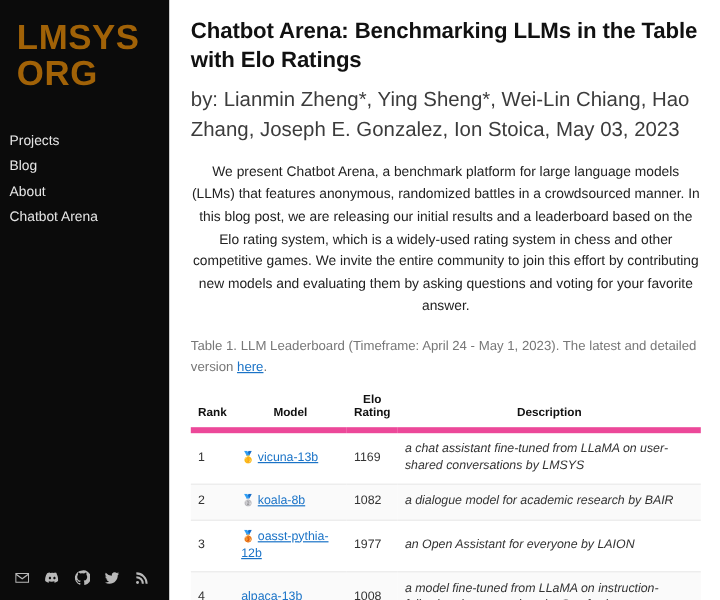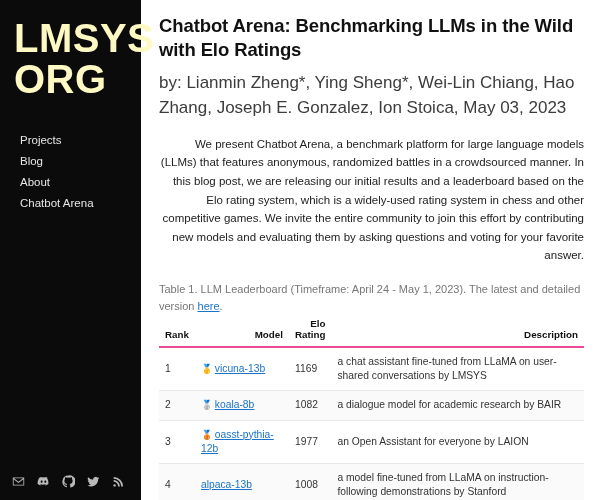--- a/index.html
+++ b/index.html
@@ -17,31 +17,31 @@
   
   .sidebar {
     width: 141px;
     min-width: 141px;
     background: #0b0b0b;
     color: #ffffff;
     position: relative;
     padding: 14px 0 0 0;
   }
   .brand {
-    font-size: 40px;
+    font-size: 29px;
     font-weight: bold;
     line-height: 1.02;
     letter-spacing: 0.5px;
     padding: 4px 0 0 14px;
-    color: #fef9c3;
+    color: #a16207;
   }
   .brand .l2 { display: block; }
   .nav {
     margin-top: 30px;
-    padding-left: 20px;
+    padding-left: 8px;
   }
   .nav a {
     display: block;
     color: #e6e6e6;
     font-size: 11.5px;
     text-decoration: none;
     padding: 4.5px 0;
   }
   .social {
     position: absolute;
@@ -77,56 +77,56 @@
     font-size: 17px;
     color: #3c3c3c;
     line-height: 1.45;
     margin: 0 0 14px 0;
   }
   .lead {
     font-size: 11.5px;
     color: #222222;
     line-height: 1.62;
     margin: 0 0 16px 0;
-    text-align: right;
+    text-align: center;
   }
   .caption {
     font-size: 11px;
     color: #777777;
     line-height: 1.5;
-    margin: 0 0 0 0;
+    margin: 0 0 10px 0;
   }
   .caption a { color: #1a73c7; text-decoration: underline; }
 
   table.leaderboard {
     width: 100%;
     border-collapse: collapse;
     font-size: 10.3px;
   }
   table.leaderboard thead th {
-    text-align: right;
+    text-align: center;
     font-weight: bold;
     color: #111111;
     font-size: 9.8px;
     padding: 4px 6px 6px 6px;
-    border-bottom: 2px solid #ec4899;
+    border-bottom: 5px solid #ec4899;
     vertical-align: bottom;
   }
   table.leaderboard tbody td {
     padding: 7px 6px;
     color: #333333;
     border-bottom: 1px solid #e9e9e9;
     vertical-align: middle;
     line-height: 1.38;
   }
   tbody tr:nth-child(even) { background: #fafafa; }
   td.c-rank { width: 30px; color: #444; }
   td.c-model { width: 94px; }
   td.c-elo { width: 38px; color: #333; }
-  td.c-desc { color: #333; }
+  td.c-desc { color: #333; font-style: italic; }
   td.c-model a {
     color: #1a73c7;
     text-decoration: underline;
     text-underline-offset: 1px;
     margin-top: 16px;
   }
   .medal { margin-right: 2px; font-size: 9.5px; }
 </style>
 </head>
 <body>
@@ -170,21 +170,21 @@
       <span class="ic">
         <svg viewBox="0 0 16 16" width="13" height="13" fill="#d8d8d8">
             <circle cx="3.2" cy="12.8" r="1.5"></circle>
             <path d="M2 6.3v2.1a5.6 5.6 0 0 1 5.6 5.6h2.1A7.7 7.7 0 0 0 2 6.3zm0-3.9v2.1A9.5 9.5 0 0 1 11.5 14h2.1A11.6 11.6 0 0 0 2 2.4z"></path>
           </svg>
       </span>
     </div>
   </aside>
 
   <main class="content">
-    <h1 class="title">Chatbot Arena: Benchmarking LLMs in the Wild with Elo Ratings</h1>
+    <h1 class="title">Chatbot Arena: Benchmarking LLMs in the Table with Elo Ratings</h1>
     <div class="byline">by: Lianmin Zheng*, Ying Sheng*, Wei-Lin Chiang, Hao Zhang, Joseph E. Gonzalez, Ion Stoica, May 03, 2023</div>
     <p class="lead">We present Chatbot Arena, a benchmark platform for large language models (LLMs) that features anonymous, randomized battles in a crowdsourced manner. In this blog post, we are releasing our initial results and a leaderboard based on the Elo rating system, which is a widely-used rating system in chess and other competitive games. We invite the entire community to join this effort by contributing new models and evaluating them by asking questions and voting for your favorite answer.</p>
 
     <div class="caption">
       <span>Table 1. LLM Leaderboard (Timeframe: April 24 - May 1, 2023). The latest and detailed version </span><a href="#">here</a><span>.</span>
     </div>
 
     <table class="leaderboard">
       <thead>
         <tr>

